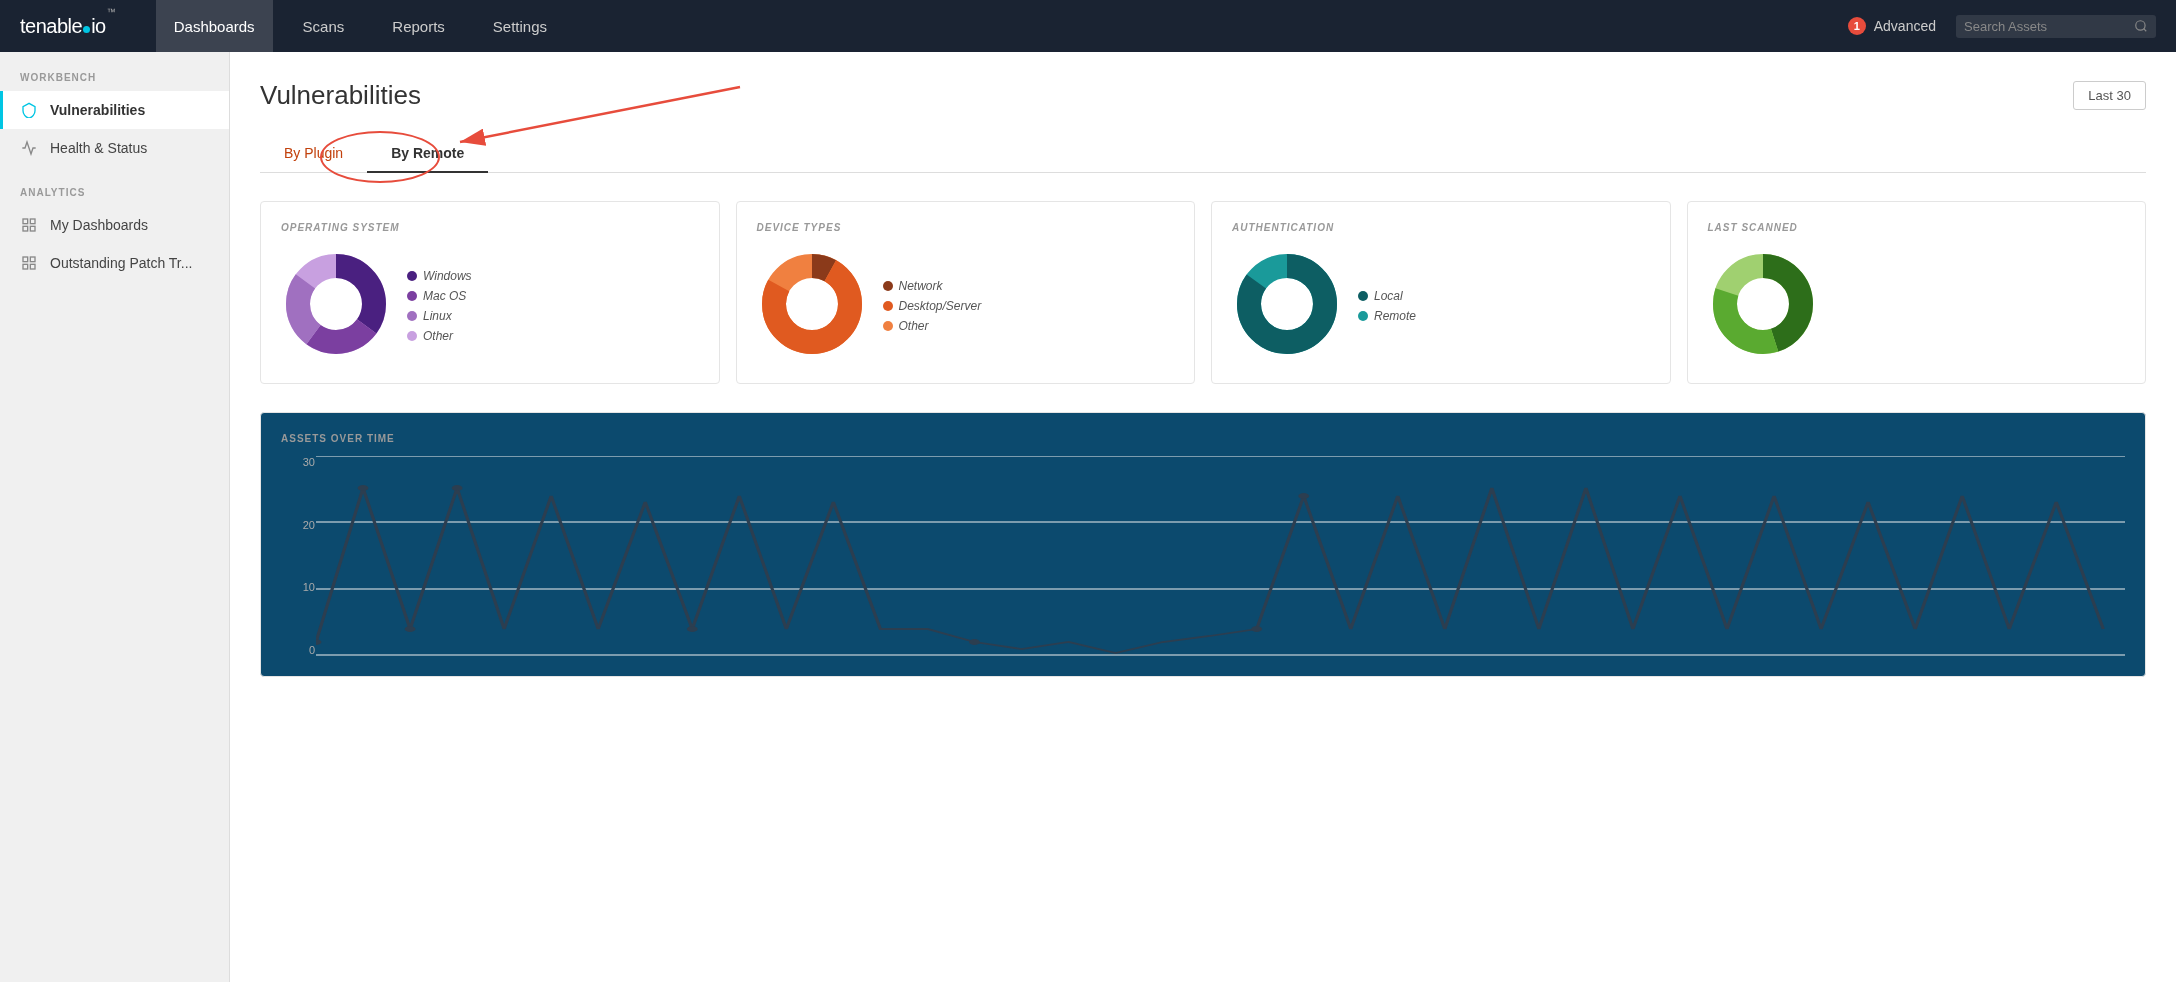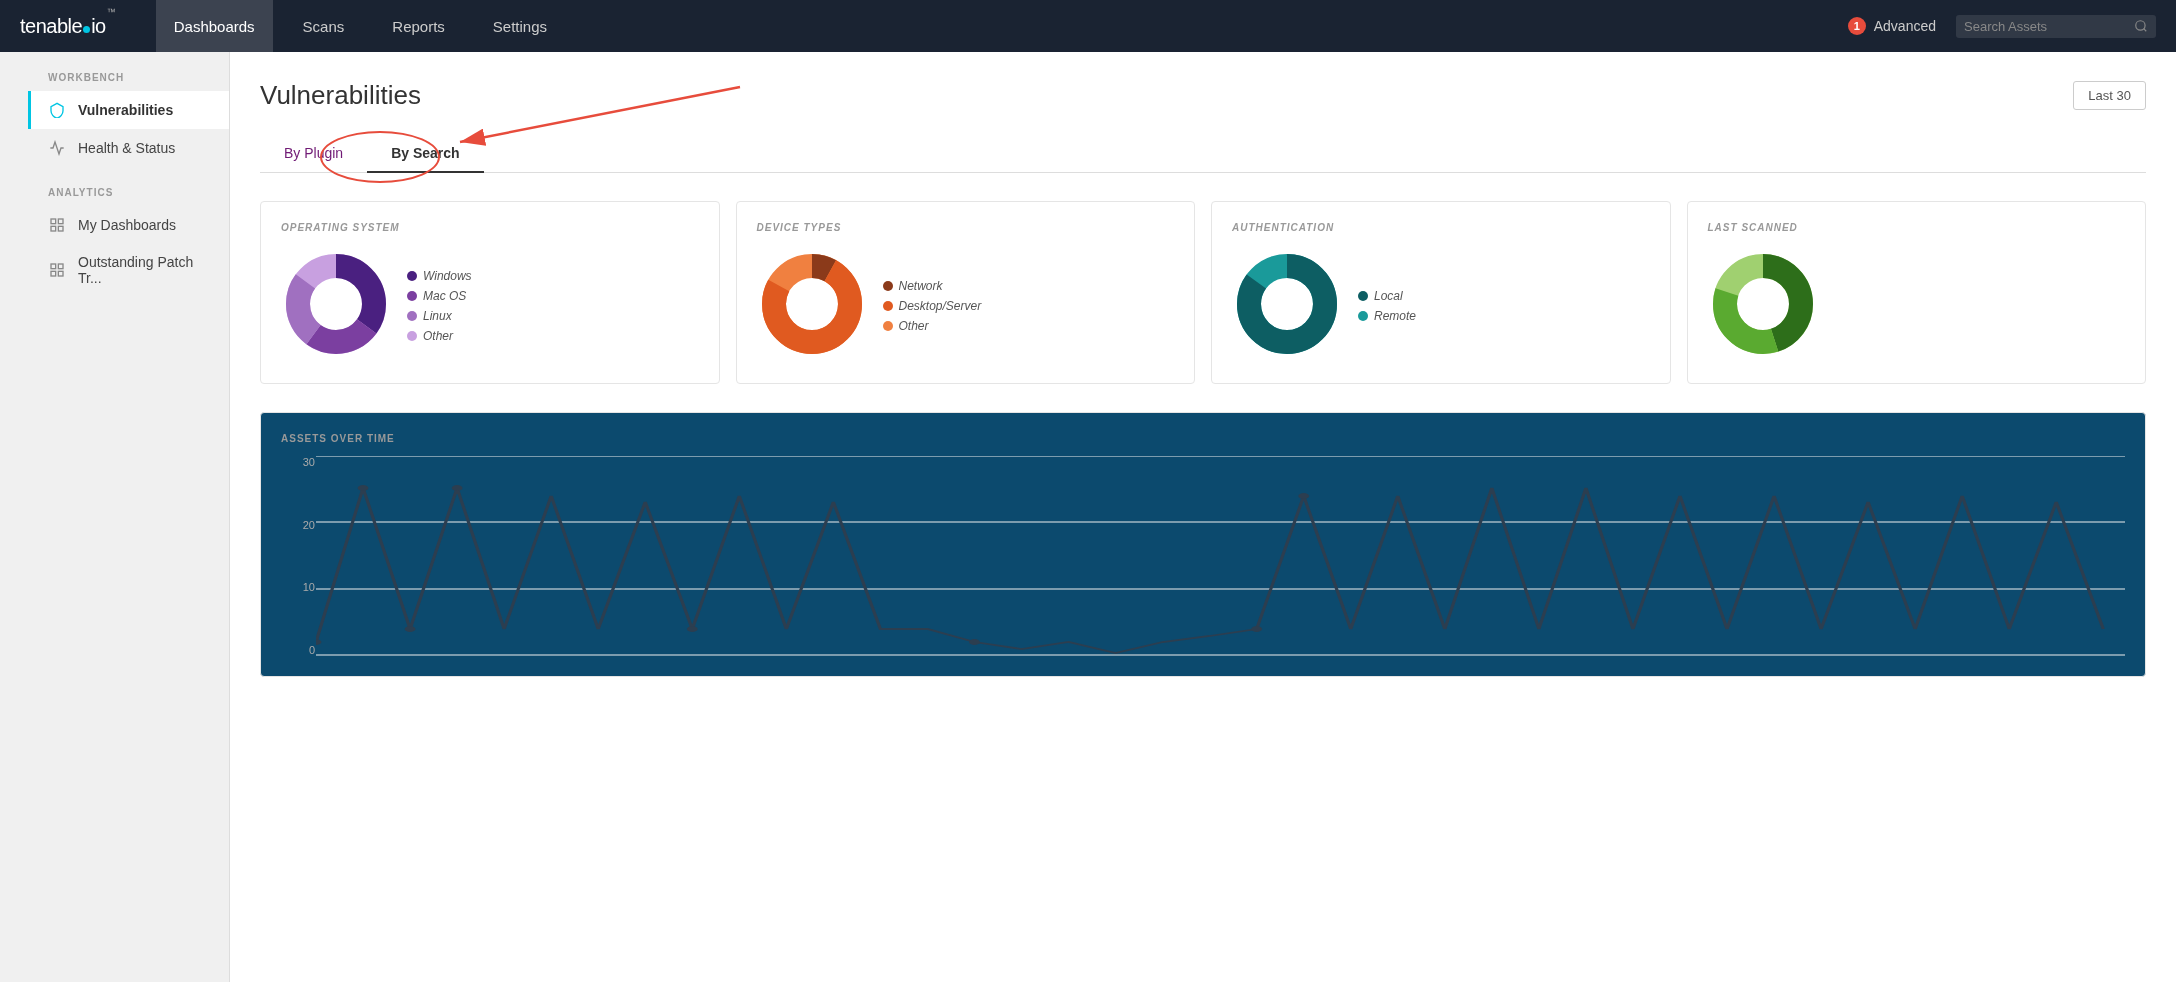--- a/index.html
+++ b/index.html
@@ -105,21 +105,20 @@
     }
 
     
     .sidebar {
       width: 230px;
       background: #f0f0f0;
       border-right: 1px solid #ddd;
       flex-shrink: 0;
       overflow-y: auto;
       padding-top: 20px;
-      padding-left: 28px;
     }
     .sidebar-section-label {
       font-size: 10px;
       font-weight: 700;
       color: #999;
       letter-spacing: 1px;
       padding: 0 20px 8px 20px;
       text-transform: uppercase;
     }
     .sidebar-item {
@@ -178,21 +177,21 @@
       display: flex;
       gap: 0;
       margin-bottom: 28px;
       border-bottom: 1px solid #ddd;
       position: relative;
     }
     .tab-btn {
       padding: 10px 24px;
       cursor: pointer;
       font-size: 14px;
-      color: #701a75;
+      color: #c2410c;
       background: transparent;
       border: none;
       border-bottom: 2px solid transparent;
       margin-bottom: -1px;
     }
     .tab-btn.active {
       color: #333;
       font-weight: 600;
       border-bottom: 2px solid #333;
     }
@@ -383,21 +382,21 @@
         <line x1="400" y1="10" x2="120" y2="65" stroke="#e74c3c" stroke-width="2.5" marker-end="url(#arrowhead)"></line>
         <defs>
           <marker id="arrowhead" markerWidth="10" markerHeight="7" refX="10" refY="3.5" orient="auto">
             <polygon points="0 0, 10 3.5, 0 7" fill="#e74c3c"></polygon>
           </marker>
         </defs>
       </svg>
 
       <div class="tab-bar">
         <button class="tab-btn">By Plugin</button>
-        <button class="tab-btn active">By Search</button>
+        <button class="tab-btn active">By Remote</button>
 
         <div class="tab-annotation"></div>
       </div>
     </div>
 
     <div class="charts-grid">
 
       <div class="chart-card">
         <div class="chart-card-title">OPERATING SYSTEM</div>
         <div class="chart-content">

